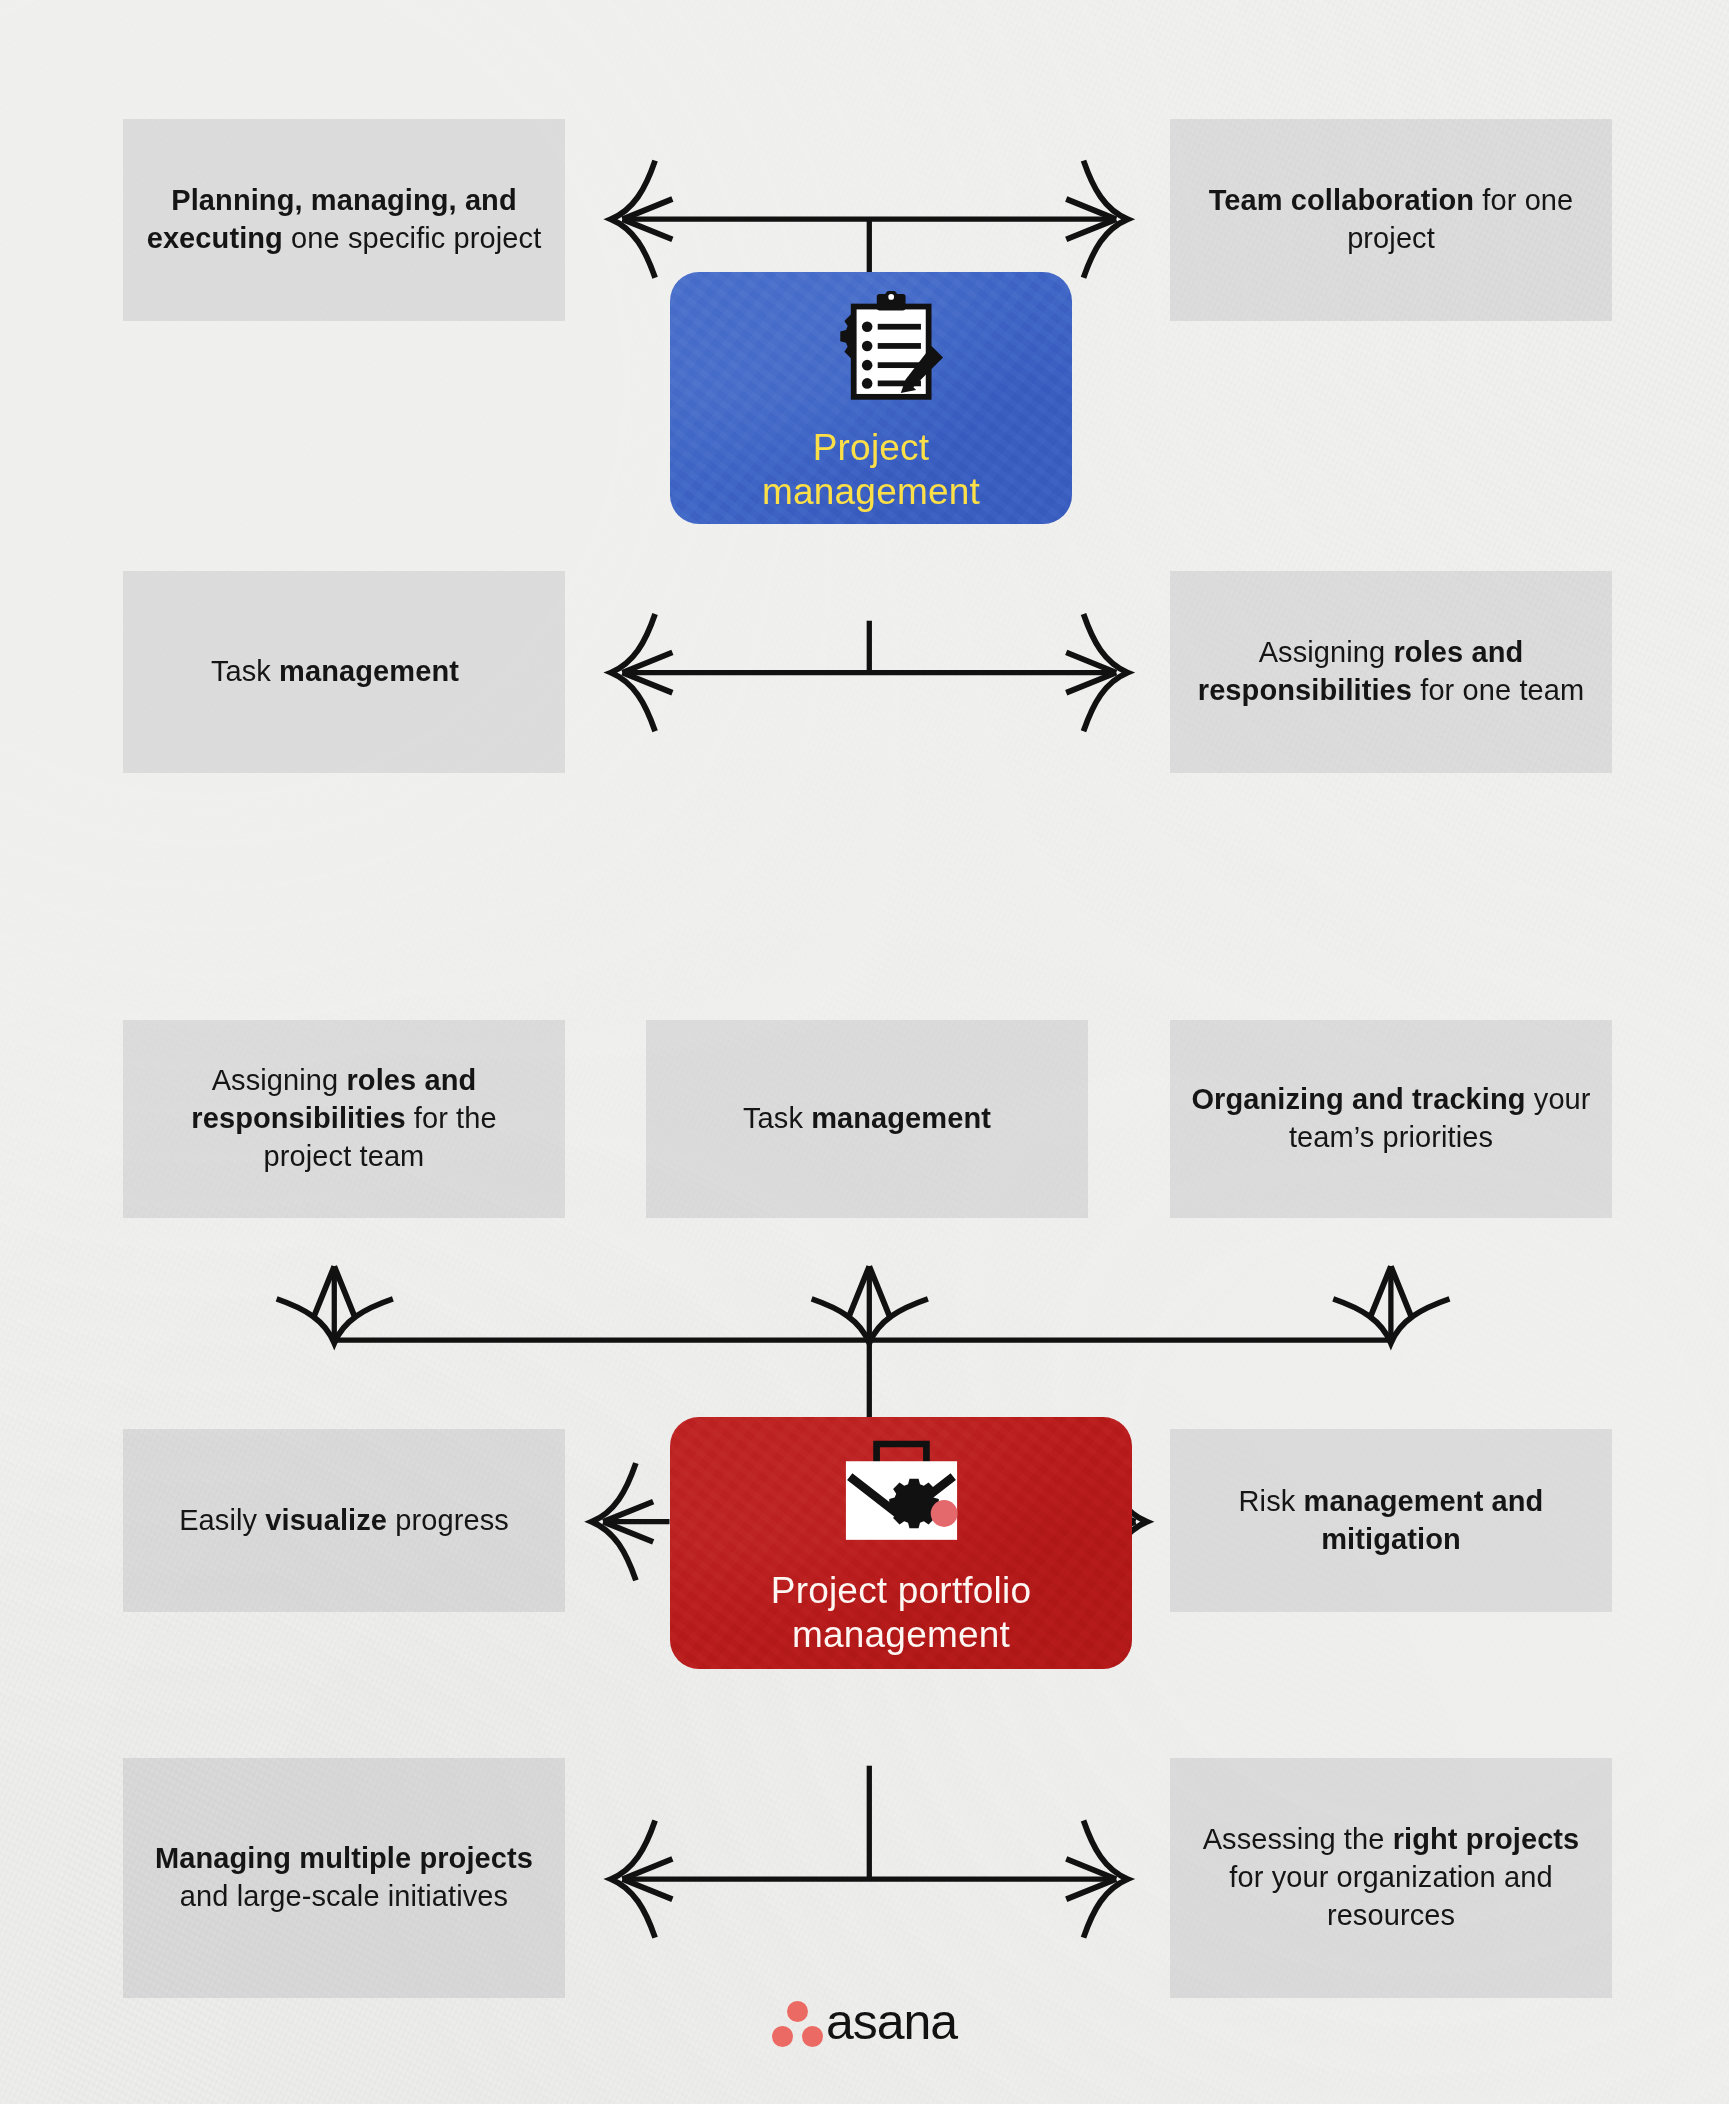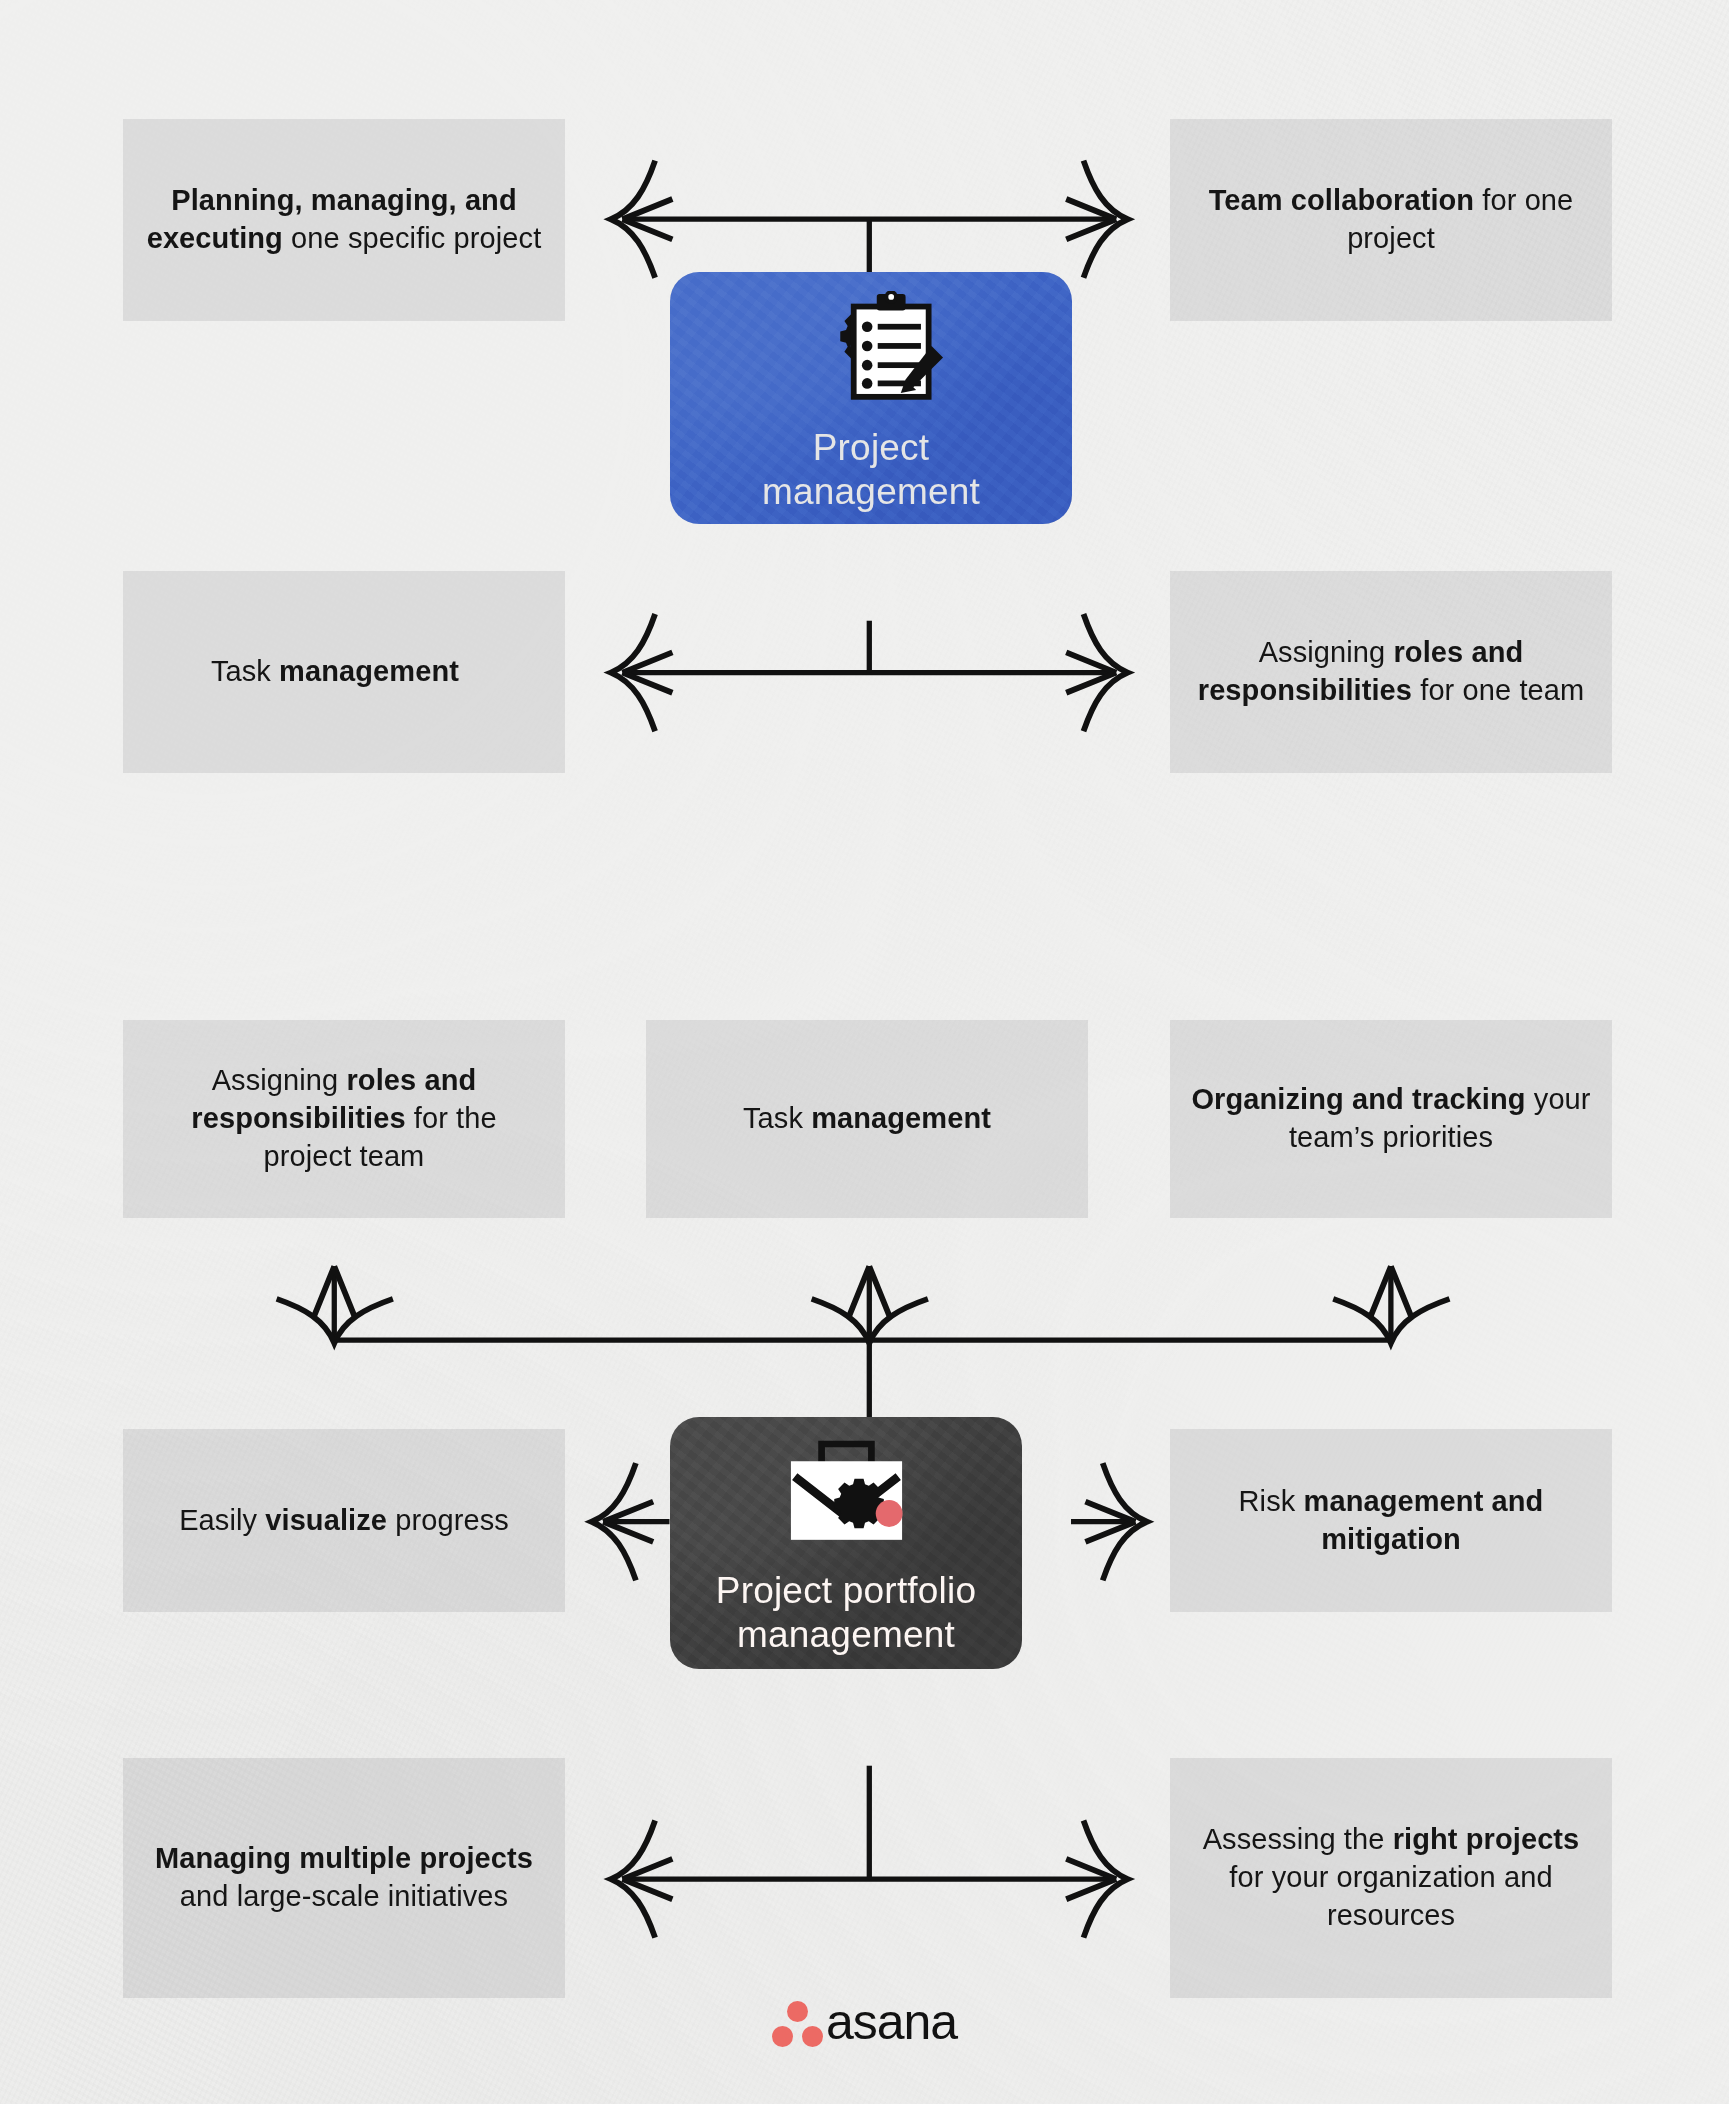--- a/index.html
+++ b/index.html
@@ -72,24 +72,24 @@
     font-weight:400;
     line-height:1.18;
     text-align:center;
     letter-spacing:0.2px;
     color:#fdf6f3;
   }
   #card-pm{
     left:670px;top:272px;width:402px;height:252px;
     background:#4066c6;
   }
-  #card-pm .label{color:#e5e5e5;text-align:center;}
+  #card-pm .label{color:#fde047;text-align:center;}
   #card-ppm{
-    left:670px;top:1417px;width:352px;height:252px;
-    background:#404040;
+    left:670px;top:1417px;width:462px;height:252px;
+    background:#b91c1c;
   }
 
   
   svg.wires{position:absolute;inset:0;width:1729px;height:2105px;z-index:3;}
   svg.wires path,svg.wires line{fill:none;stroke:#111;stroke-width:6;}
   svg.wires .thin{stroke-width:5.5;}
 
   
   #divider{
     position:absolute;left:0;top:861px;width:1729px;height:58px;

